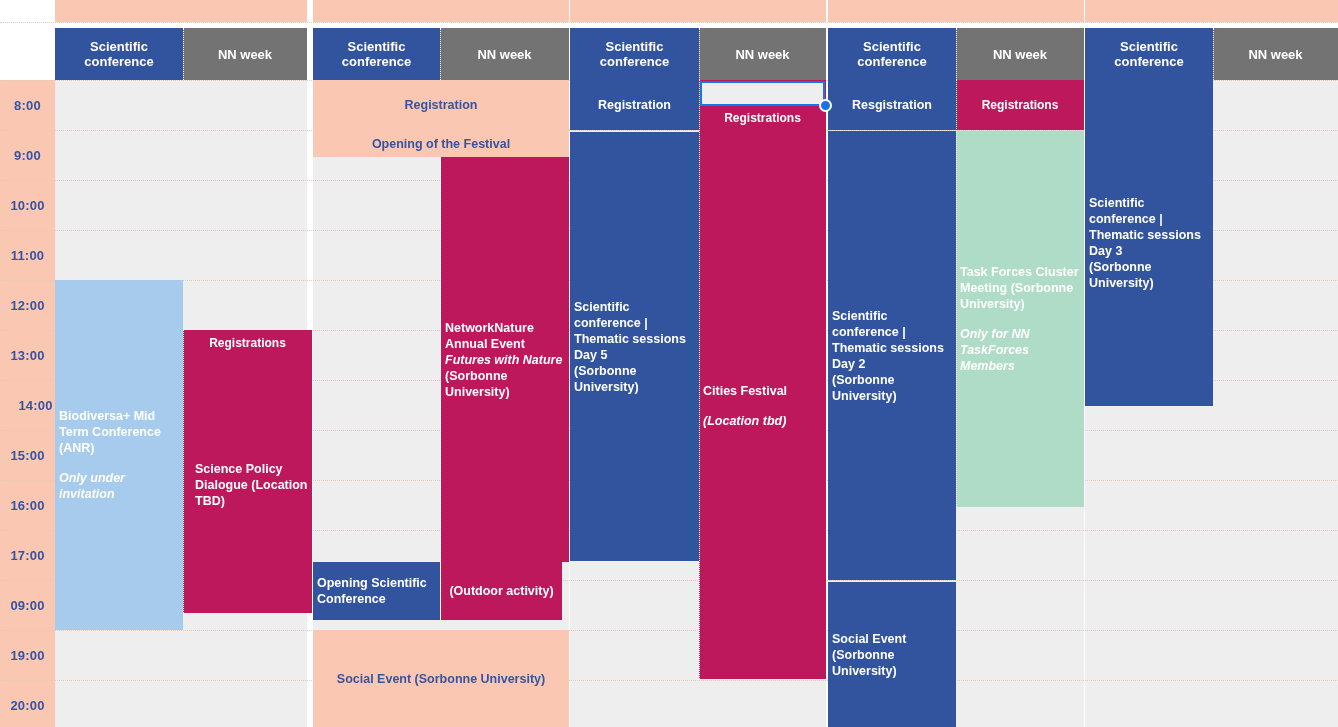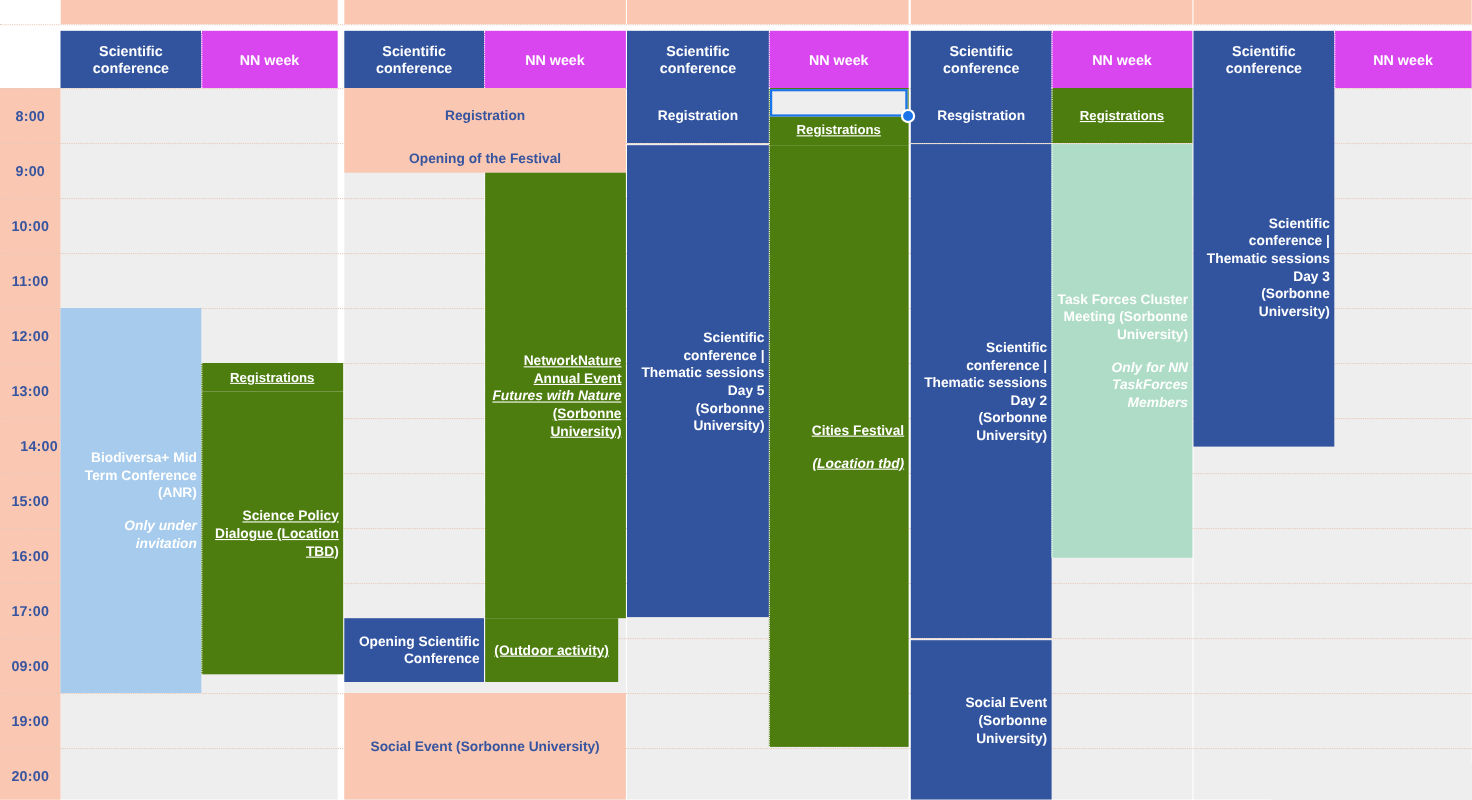--- a/index.html
+++ b/index.html
@@ -61,39 +61,39 @@
     align-items: center;
     justify-content: center;
     text-align: center;
     color: #ffffff;
     font-size: 13px;
     font-weight: bold;
     line-height: 15px;
     padding: 0 4px;
   }
   .hdr.blue  { background: #32549f; }
-  .hdr.green { background: #d946ef; }
+  .hdr.green { background: #737373; }
 
   
   .ev {
     position: absolute;
     display: flex;
     align-items: center;
     justify-content: center;
-    text-align: right;
+    text-align: left;
     font-size: 12.5px;
     font-weight: bold;
     line-height: 16px;
     padding: 2px 4px;
     overflow: hidden;
   }
   .ev .lines { width: 100%; }
   .ev .it { font-style: italic; }
   .ev.blue     { background: #32549f; color: #ffffff; }
-  .ev.green    { background: #4d7c0f; color: #ffffff; text-decoration: underline; }
+  .ev.green    { background: #be185d; color: #ffffff; }
   .ev.ltblue   { background: #a6cbec; color: #ffffff; }
   .ev.ltgreen  { background: #aedcc6; color: #ffffff; }
   .ev.pink     { background: #fac8b2; color: #36549f; }
 
   .ev.sm { font-size: 12px; }
 
   
   .sel-box {
     position: absolute;
     background: #eeeeee;

